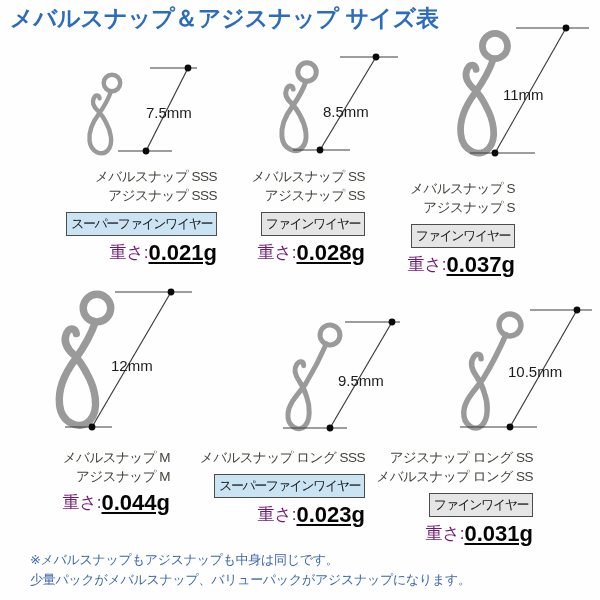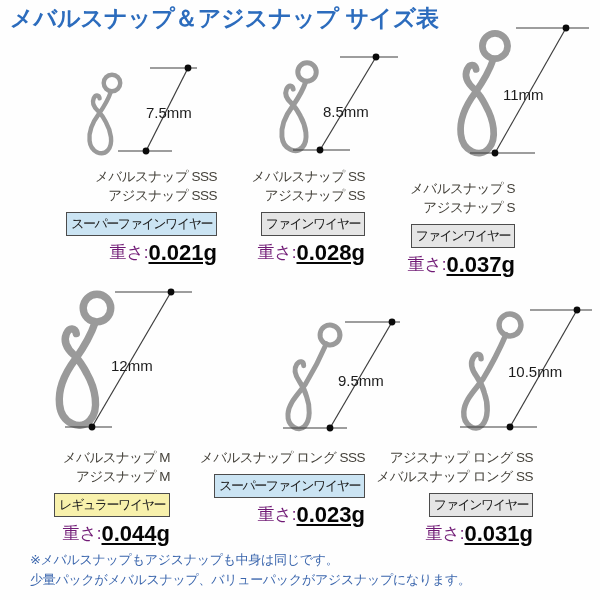--- a/index.html
+++ b/index.html
@@ -170,21 +170,20 @@
     </div>
     <div class="badge" data-wire="fine">ファインワイヤー</div>
     <div class="weight"><span class="lbl">重さ:</span><span class="val">0.037g</span></div>
   </div>
 
   <div class="card c3">
     <div class="names">
       <div>メバルスナップ M</div>
       <div>アジスナップ M</div>
     </div>
-    <div class="badge" data-wire="regular">レギュラーワイヤー</div>
     <div class="weight"><span class="lbl">重さ:</span><span class="val">0.044g</span></div>
   </div>
 
   <div class="card c4">
     <div class="names">
       <div>メバルスナップ ロング SSS</div>
     </div>
     <div class="badge" data-wire="super_fine">スーパーファインワイヤー</div>
     <div class="weight"><span class="lbl">重さ:</span><span class="val">0.023g</span></div>
   </div>

